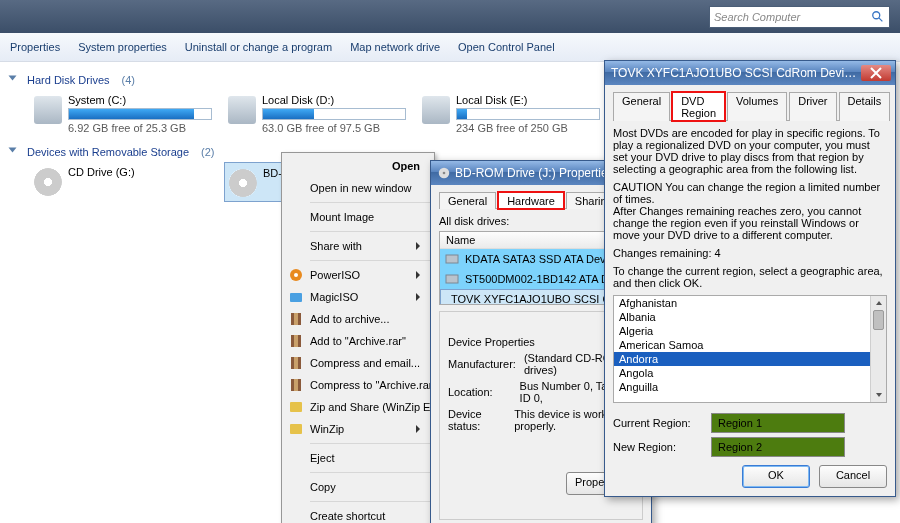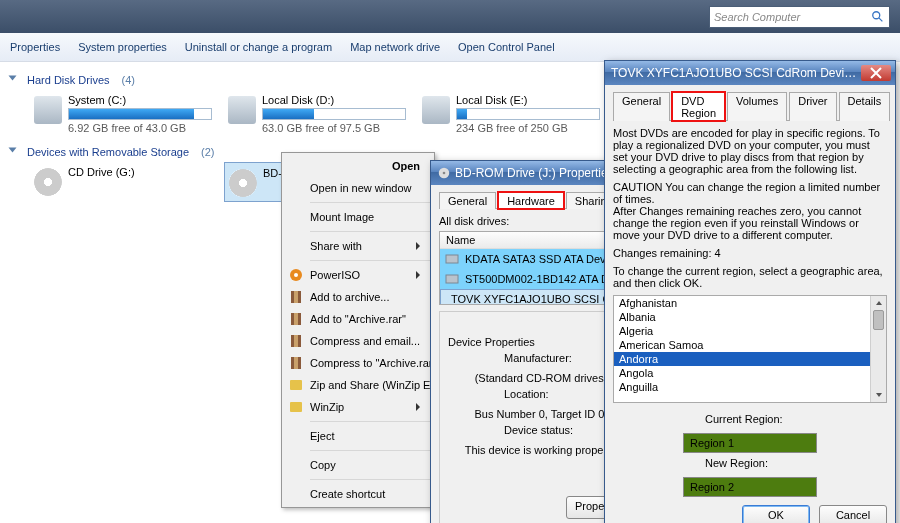--- a/index.html
+++ b/index.html
@@ -228,21 +228,21 @@
     background: #eaeaea; border-left: 1px solid #cfcfcf;
   }
   .regionlist .scrollbar .thumb {
     position: absolute; left: 2px; right: 2px; top: 14px; height: 18px;
     background: #c0c0c0; border: 1px solid #9a9a9a; border-radius: 2px;
   }
   .regionlist .scrollbar .arrow {
     position: absolute; left: 0; right: 0; height: 14px;
     display: flex; align-items: center; justify-content: center;
   }
-  .field-row { display: flex; align-items: center; gap: 8px; margin: 4px 0; flex-direction: column; }
+  .field-row { display: flex; align-items: center; gap: 8px; margin: 4px 0; }
   .sunken-input {
     border: 1px solid #888; background: #4d7c0f;
     height: 18px; line-height: 18px; padding: 0 6px;
     width: 120px;
   }
   .group {
     border: 1px solid #ccc; padding: 24px 8px; margin-top: 6px;
   }
 </style>
 </head>
@@ -276,21 +276,21 @@
     </div>
 
     <div class="drives-row">
       <div class="drive">
         <div class="drive-icon"></div>
         <div class="drive-info">
           <div class="drive-name">System (C:)</div>
           <div class="bar-track">
               <div class="bar-fill" style="width:88%"></div>
             </div>
-          <div class="drive-free">6.92 GB free of 43.0 GB</div>
+          <div class="drive-free">6.92 GB free of 25.3 GB</div>
         </div>
       </div>
       <div class="drive">
         <div class="drive-icon"></div>
         <div class="drive-info">
           <div class="drive-name">Local Disk (D:)</div>
           <div class="bar-track">
               <div class="bar-fill" style="width:36%"></div>
             </div>
           <div class="drive-free">63.0 GB free of 97.5 GB</div>
@@ -359,20 +359,29 @@
     </div>
   <div class="sep"></div>
   <div class="mi">
     <span class="micon">
         <svg viewBox="0 0 16 16">
           <circle cx="8" cy="8" r="6" fill="#e88a1f"></circle>
           <circle cx="8" cy="8" r="2" fill="#fff"></circle>
         </svg>
       </span>
     <span>PowerISO</span>
+      <span class="submenu-arrow"></span>
+  </div>
+  <div class="mi">
+    <span class="micon">
+        <svg viewBox="0 0 16 16">
+          <rect x="2" y="4" width="12" height="9" fill="#4aa0e2" rx="1"></rect>
+        </svg>
+      </span>
+    <span>MagicISO</span>
       <span class="submenu-arrow"></span>
   </div>
   <div class="mi">
     <span class="micon">
         <svg viewBox="0 0 16 16">
           <rect x="3" y="2" width="10" height="12" fill="#8a5a3b"></rect>
           <rect x="6" y="2" width="4" height="12" fill="#c9a06a"></rect>
         </svg>
       </span>
     <span>Add to archive...</span>

